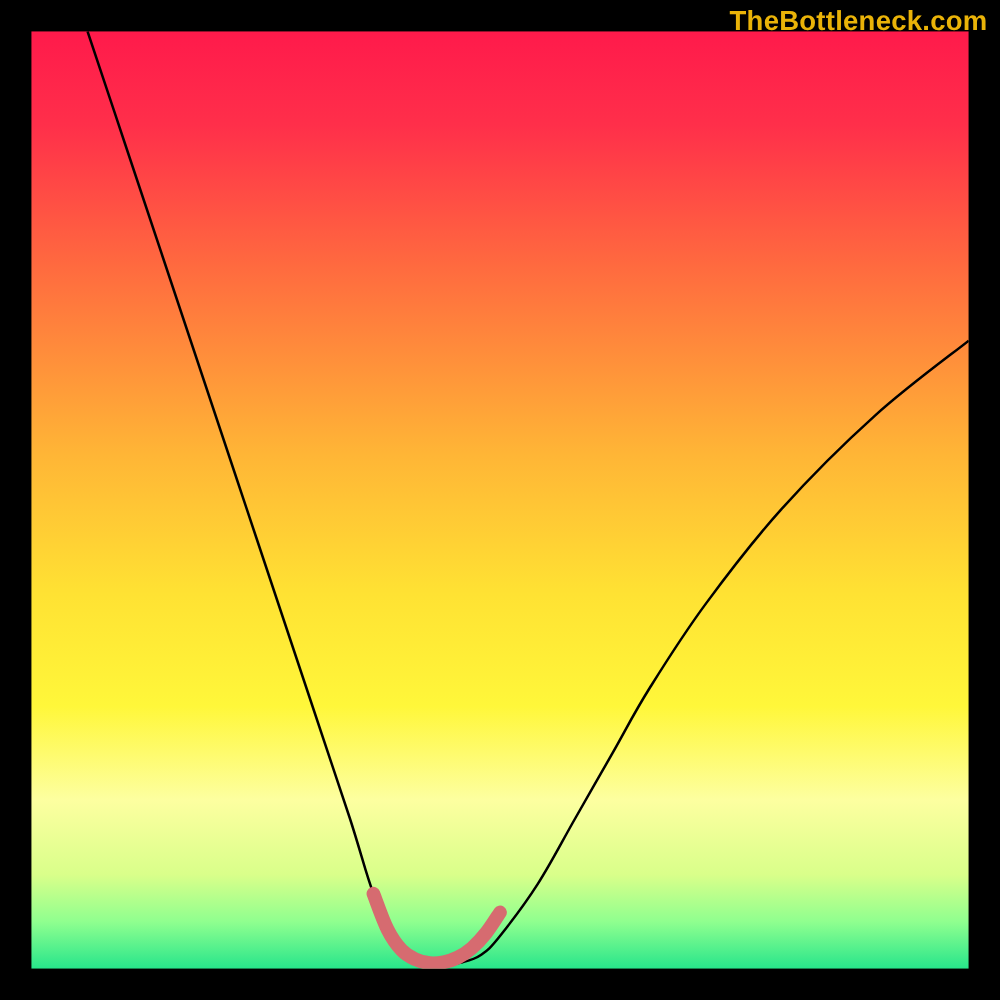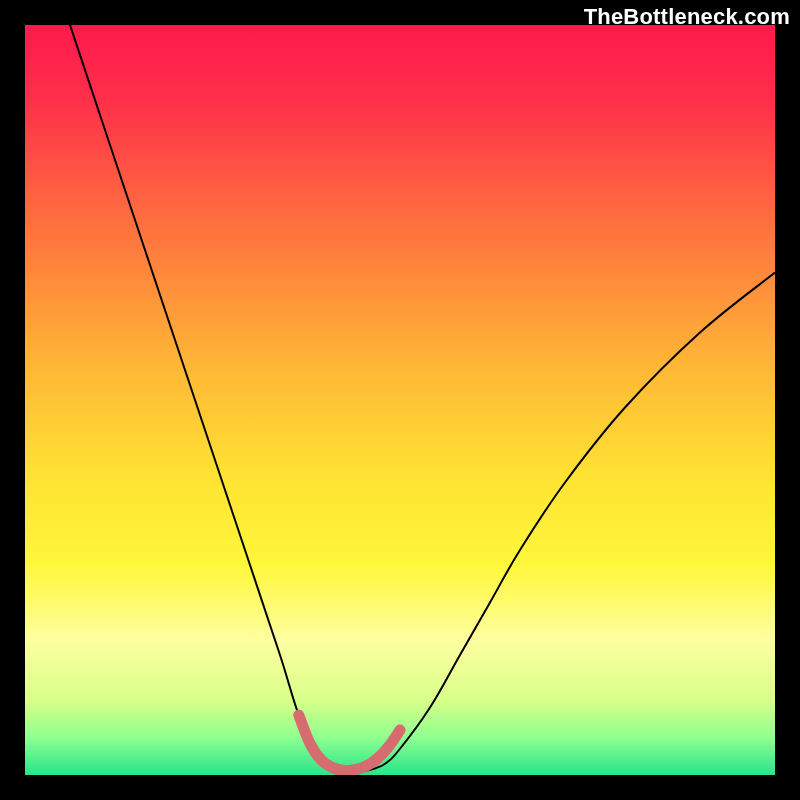--- a/index.html
+++ b/index.html
@@ -14,21 +14,21 @@
   .frame {
     position: relative;
     width: 800px;
     height: 800px;
     background: #000;
   }
   .watermark {
     position: absolute;
     top: 4px;
     right: 10px;
-    color: #ffffff;
+    color: #eab308;
     font-size: 22px;
     font-weight: 600;
     letter-spacing: 0.2px;
     z-index: 5;
     user-select: none;
   }
   .plot {
     position: absolute;
     left: 25px;
     top: 25px;

